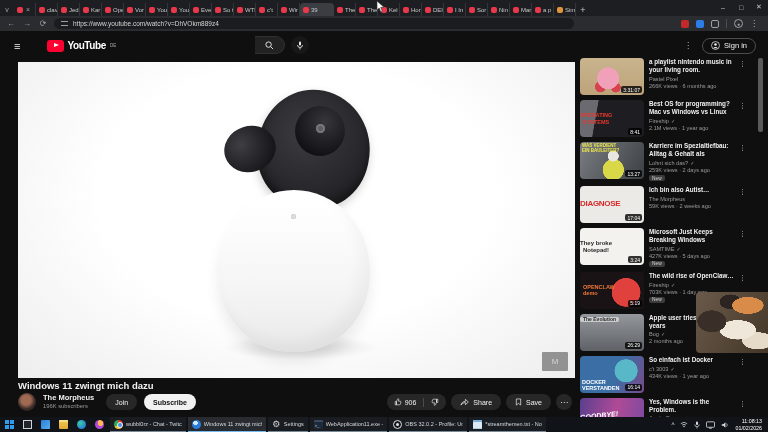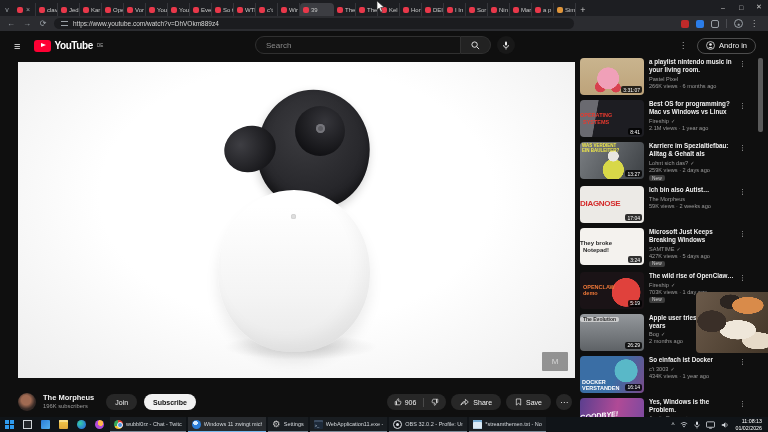--- a/index.html
+++ b/index.html
@@ -30,21 +30,21 @@
   .ext-red { background:#c02a2a; }
   .ext-speaker { background:#2b7de9; }
   .puzzle { width:8px; height:8px; border:1px solid #9aa0a6; border-radius:2px; background:transparent; }
   .tb-divider { width:1px; height:9px; background:#4a4b50; }
   .avatar-chip { width:9px; height:9px; border-radius:50%; border:1px solid #9aa0a6; color:#9aa0a6; font-size:5px; display:flex; align-items:center; justify-content:center; }
   .kebab { color:#bdbdbd; font-size:8px; }
 
   
   .ytheader { position:absolute; left:0; top:31px; width:768px; height:29px; background:#0f0f0f; display:flex; align-items:center; }
   .hamburger { color:#f1f1f1; font-size:11px; margin-left:14px; }
-  .ytlogo { display:flex; align-items:center; margin-left:14px; gap:3px; }
+  .ytlogo { display:flex; align-items:center; margin-left:27px; gap:3px; }
   .ytlogo .play { width:17px; height:12px; background:#f03; border-radius:3px; position:relative; }
   .ytlogo .play::after { content:""; position:absolute; left:6.5px; top:3.5px; border-left:5px solid #fff; border-top:2.5px solid transparent; border-bottom:2.5px solid transparent; }
   .ytlogo .wordmark { color:#fff; font-weight:bold; font-size:10px; letter-spacing:-0.4px; }
   .ytlogo sup { color:#aaa; font-size:4.5px; margin-left:1px; }
   .searchwrap { position:absolute; left:255px; top:5px; display:flex; align-items:center; }
   .searchbox { width:206px; height:18px; background:#121212; border:1px solid #303030; border-radius:9px 0 0 9px; display:flex; align-items:center; padding-left:10px; }
   .searchbox input { background:transparent; border:none; outline:none; color:#ddd; font-size:8px; width:180px; font-family:inherit; }
   .searchbox input::placeholder { color:#8a8a8a; }
   .searchbtn { width:30px; height:18px; background:#222; border:1px solid #303030; border-left:none; border-radius:0 9px 9px 0; display:flex; align-items:center; justify-content:center; }
   .micbtn { width:18px; height:18px; border-radius:50%; background:#181818; margin-left:6px; display:flex; align-items:center; justify-content:center; }
@@ -277,23 +277,20 @@
   </div>
 
   <div class="ytheader">
     <div class="hamburger">≡</div>
     <div class="ytlogo">
       <span class="play"></span>
       <span class="wordmark">YouTube</span>
       <sup>DE</sup>
     </div>
     <div class="searchwrap">
-      <div class="searchbox">
-        <input placeholder="Search" style="">
-      </div>
       <div class="searchbtn">
         <svg class="ic" width="9" height="9" viewBox="0 0 10 10">
             <circle cx="4" cy="4" r="3" fill="none" stroke="#f1f1f1" stroke-width="1"></circle>
             <line x1="6.3" y1="6.3" x2="9" y2="9" stroke="#f1f1f1" stroke-width="1"></line>
           </svg>
       </div>
       <div class="micbtn">
         <svg class="ic" width="8" height="9" viewBox="0 0 8 9">
             <rect x="3" y="0.5" width="2" height="4" rx="1" fill="#f1f1f1"></rect>
             <path d="M1.5 4a2.5 2.5 0 0 0 5 0" fill="none" stroke="#f1f1f1" stroke-width="0.8"></path>
@@ -302,36 +299,37 @@
       </div>
     </div>
     <div class="yth-right">
       <span class="kebab">⋮</span>
       <div class="signin">
         <svg class="ic" width="9" height="9" viewBox="0 0 10 10">
             <circle cx="5" cy="5" r="4.4" fill="none" stroke="#f1f1f1" stroke-width="0.8"></circle>
             <circle cx="5" cy="4" r="1.4" fill="#f1f1f1"></circle>
             <path d="M2.4 8a3.2 3.2 0 0 1 5.2 0" fill="#f1f1f1"></path>
           </svg>
-        <span>Andro in</span>
+        <span>Sign in</span>
       </div>
     </div>
   </div>
 
   <div class="player">
     <div class="pb-shadow"></div>
     <div class="pb-lid"></div>
     <div class="pb-bud-a"></div>
     <div class="pb-bud-b"></div>
     <div class="pb-logo"></div>
     <div class="pb-case"></div>
     <div class="pb-dot"></div>
     <div class="watermark">M</div>
   </div>
 
+  <div class="vid-title">Windows 11 zwingt mich dazu</div>
   <div class="chanrow">
     <div class="chan-avatar"></div>
     <div class="chan-texts">
       <span class="chan-name">The Morpheus</span>
       <span class="chan-subs">196K subscribers</span>
     </div>
     <div class="pill join">Join</div>
     <div class="pill subscribe">Subscribe</div>
   </div>
   <div class="actions">

